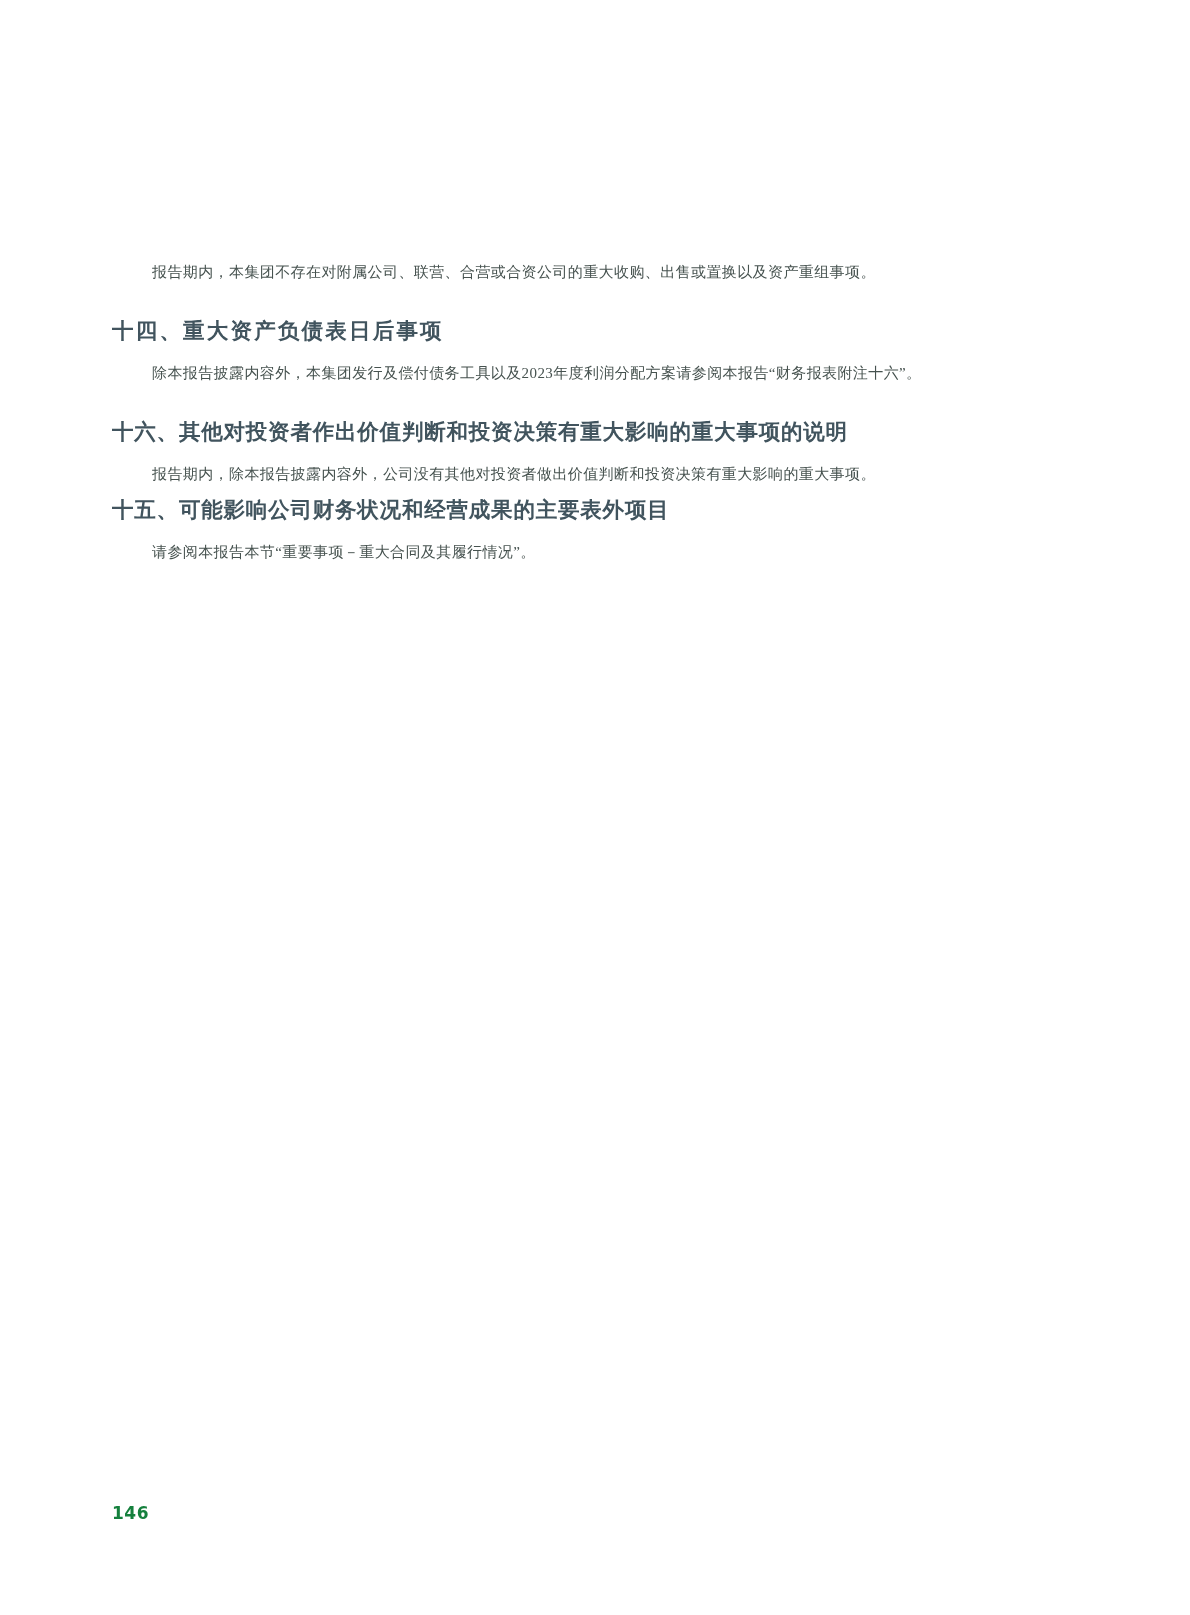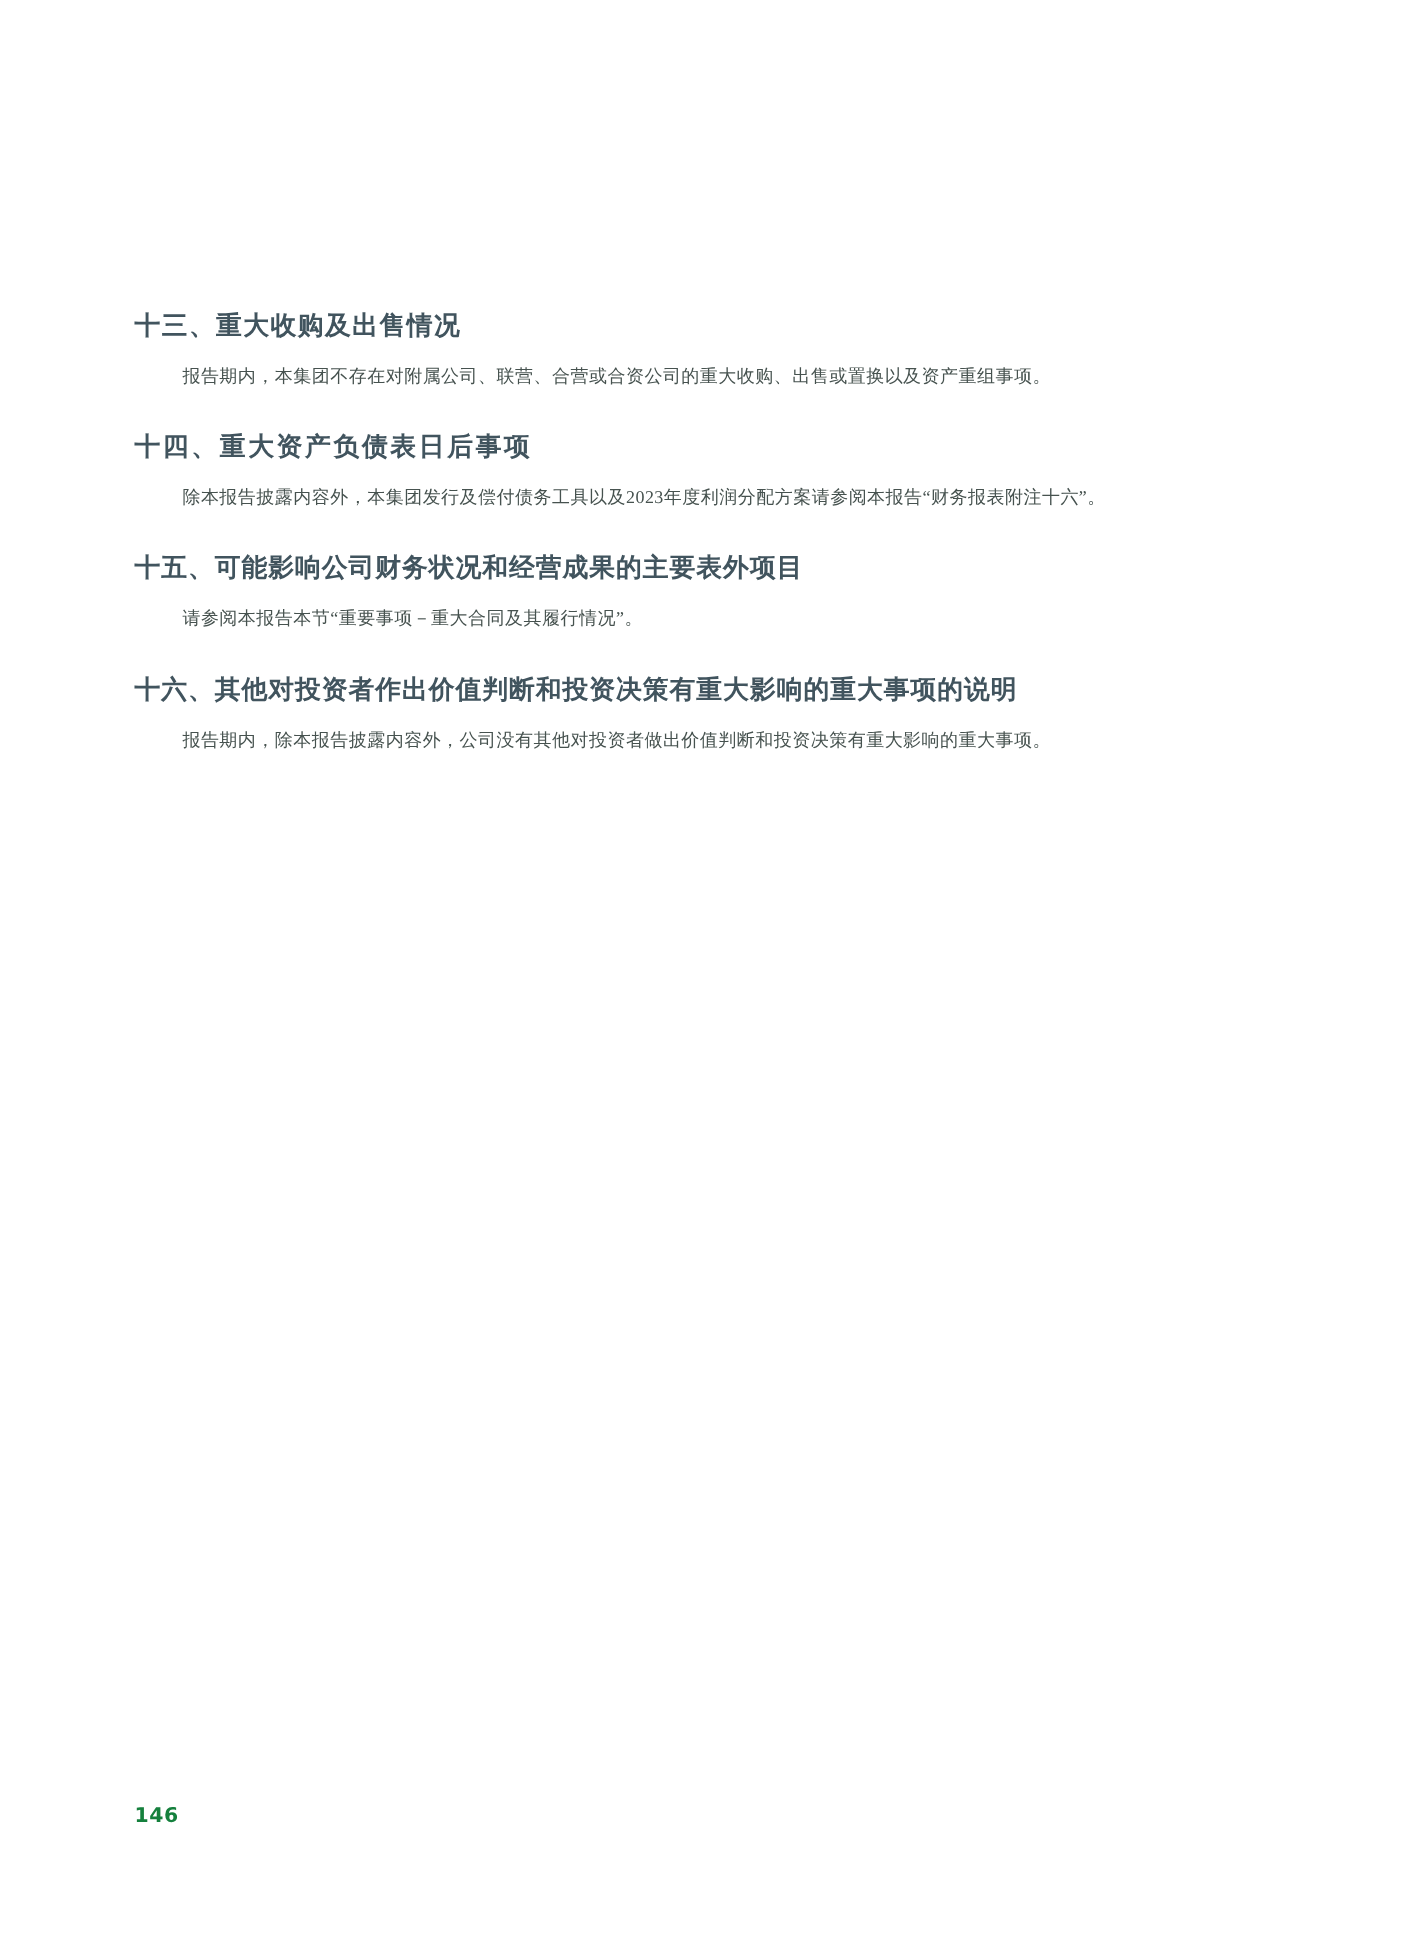--- a/index.html
+++ b/index.html
@@ -117,37 +117,36 @@
 </style>
 </head>
 <body>
 
 <div class="page">
 
 
   <div class="content">
 
     <div class="section sec-13">
-      <h2 class="section-title">十三、重大收购及出售情况</h2>
       <p class="section-body">报告期内，本集团不存在对附属公司、联营、合营或合资公司的重大收购、出售或置换以及资产重组事项。</p>
     </div>
 
     <div class="section sec-14">
       <h2 class="section-title">十四、重大资产负债表日后事项</h2>
       <p class="section-body">除本报告披露内容外，本集团发行及偿付债务工具以及2023年度利润分配方案请参阅本报告“财务报表附注十六”。</p>
     </div>
 
+    <div class="section sec-16">
+      <h2 class="section-title">十六、其他对投资者作出价值判断和投资决策有重大影响的重大事项的说明</h2>
+      <p class="section-body">报告期内，除本报告披露内容外，公司没有其他对投资者做出价值判断和投资决策有重大影响的重大事项。</p>
+    </div>
+
     <div class="section sec-15">
       <h2 class="section-title">十五、可能影响公司财务状况和经营成果的主要表外项目</h2>
       <p class="section-body">请参阅本报告本节“重要事项－重大合同及其履行情况”。</p>
-    </div>
-
-    <div class="section sec-16">
-      <h2 class="section-title">十六、其他对投资者作出价值判断和投资决策有重大影响的重大事项的说明</h2>
-      <p class="section-body">报告期内，除本报告披露内容外，公司没有其他对投资者做出价值判断和投资决策有重大影响的重大事项。</p>
     </div>
 
   </div>
 
   <div class="footer">
     <div class="page-number">146</div>
   </div>
 
 </div>
 

